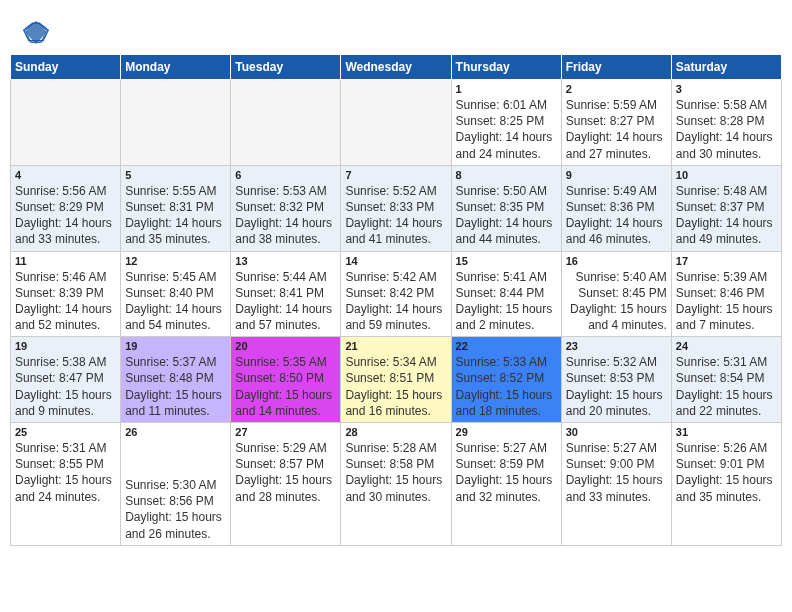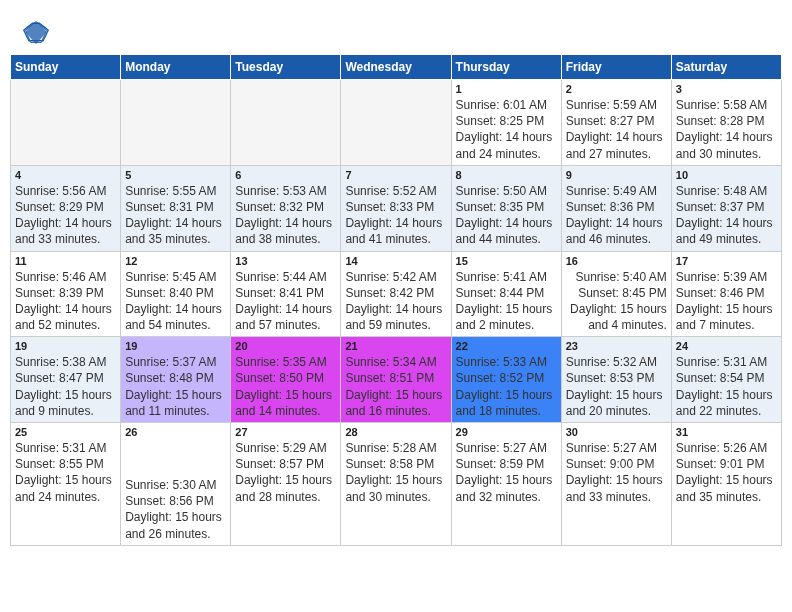--- a/index.html
+++ b/index.html
@@ -276,21 +276,21 @@
 Daylight: 15 hours
 and 11 minutes.</div>
         </td>
         <td style="background: #d946ef;">
           <div class="day-num">20</div>
           <div class="day-info" style="white-space: pre-line;">Sunrise: 5:35 AM
 Sunset: 8:50 PM
 Daylight: 15 hours
 and 14 minutes.</div>
         </td>
-        <td style="background: #d946ef;">
+        <td style="background: #fef9c3;">
           <div class="day-num">21</div>
           <div class="day-info" style="white-space: pre-line;">Sunrise: 5:34 AM
 Sunset: 8:51 PM
 Daylight: 15 hours
 and 16 minutes.</div>
         </td>
         <td style="background: #3b82f6;">
           <div class="day-num">22</div>
           <div class="day-info" style="white-space: pre-line;">Sunrise: 5:33 AM
 Sunset: 8:52 PM

